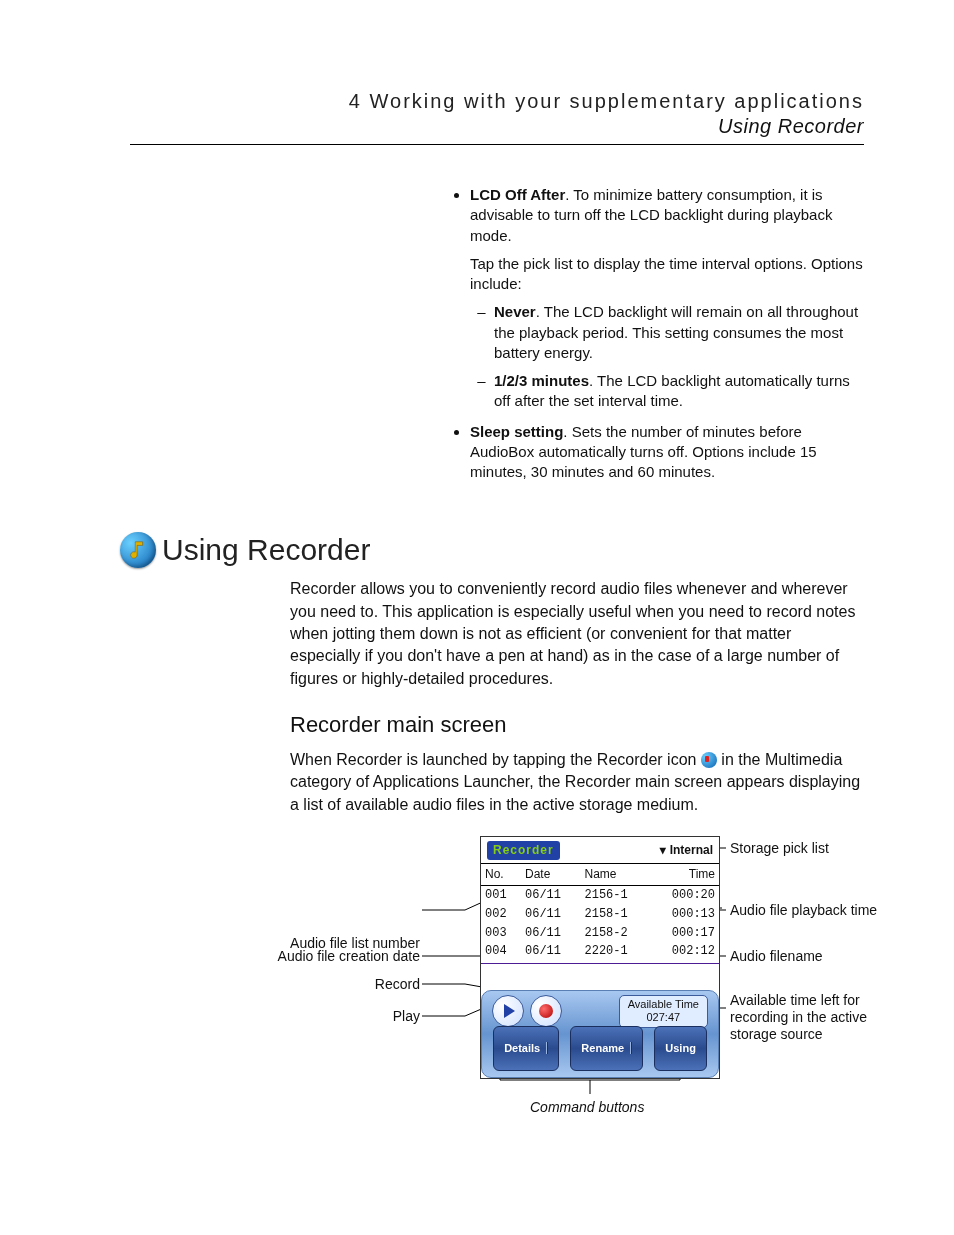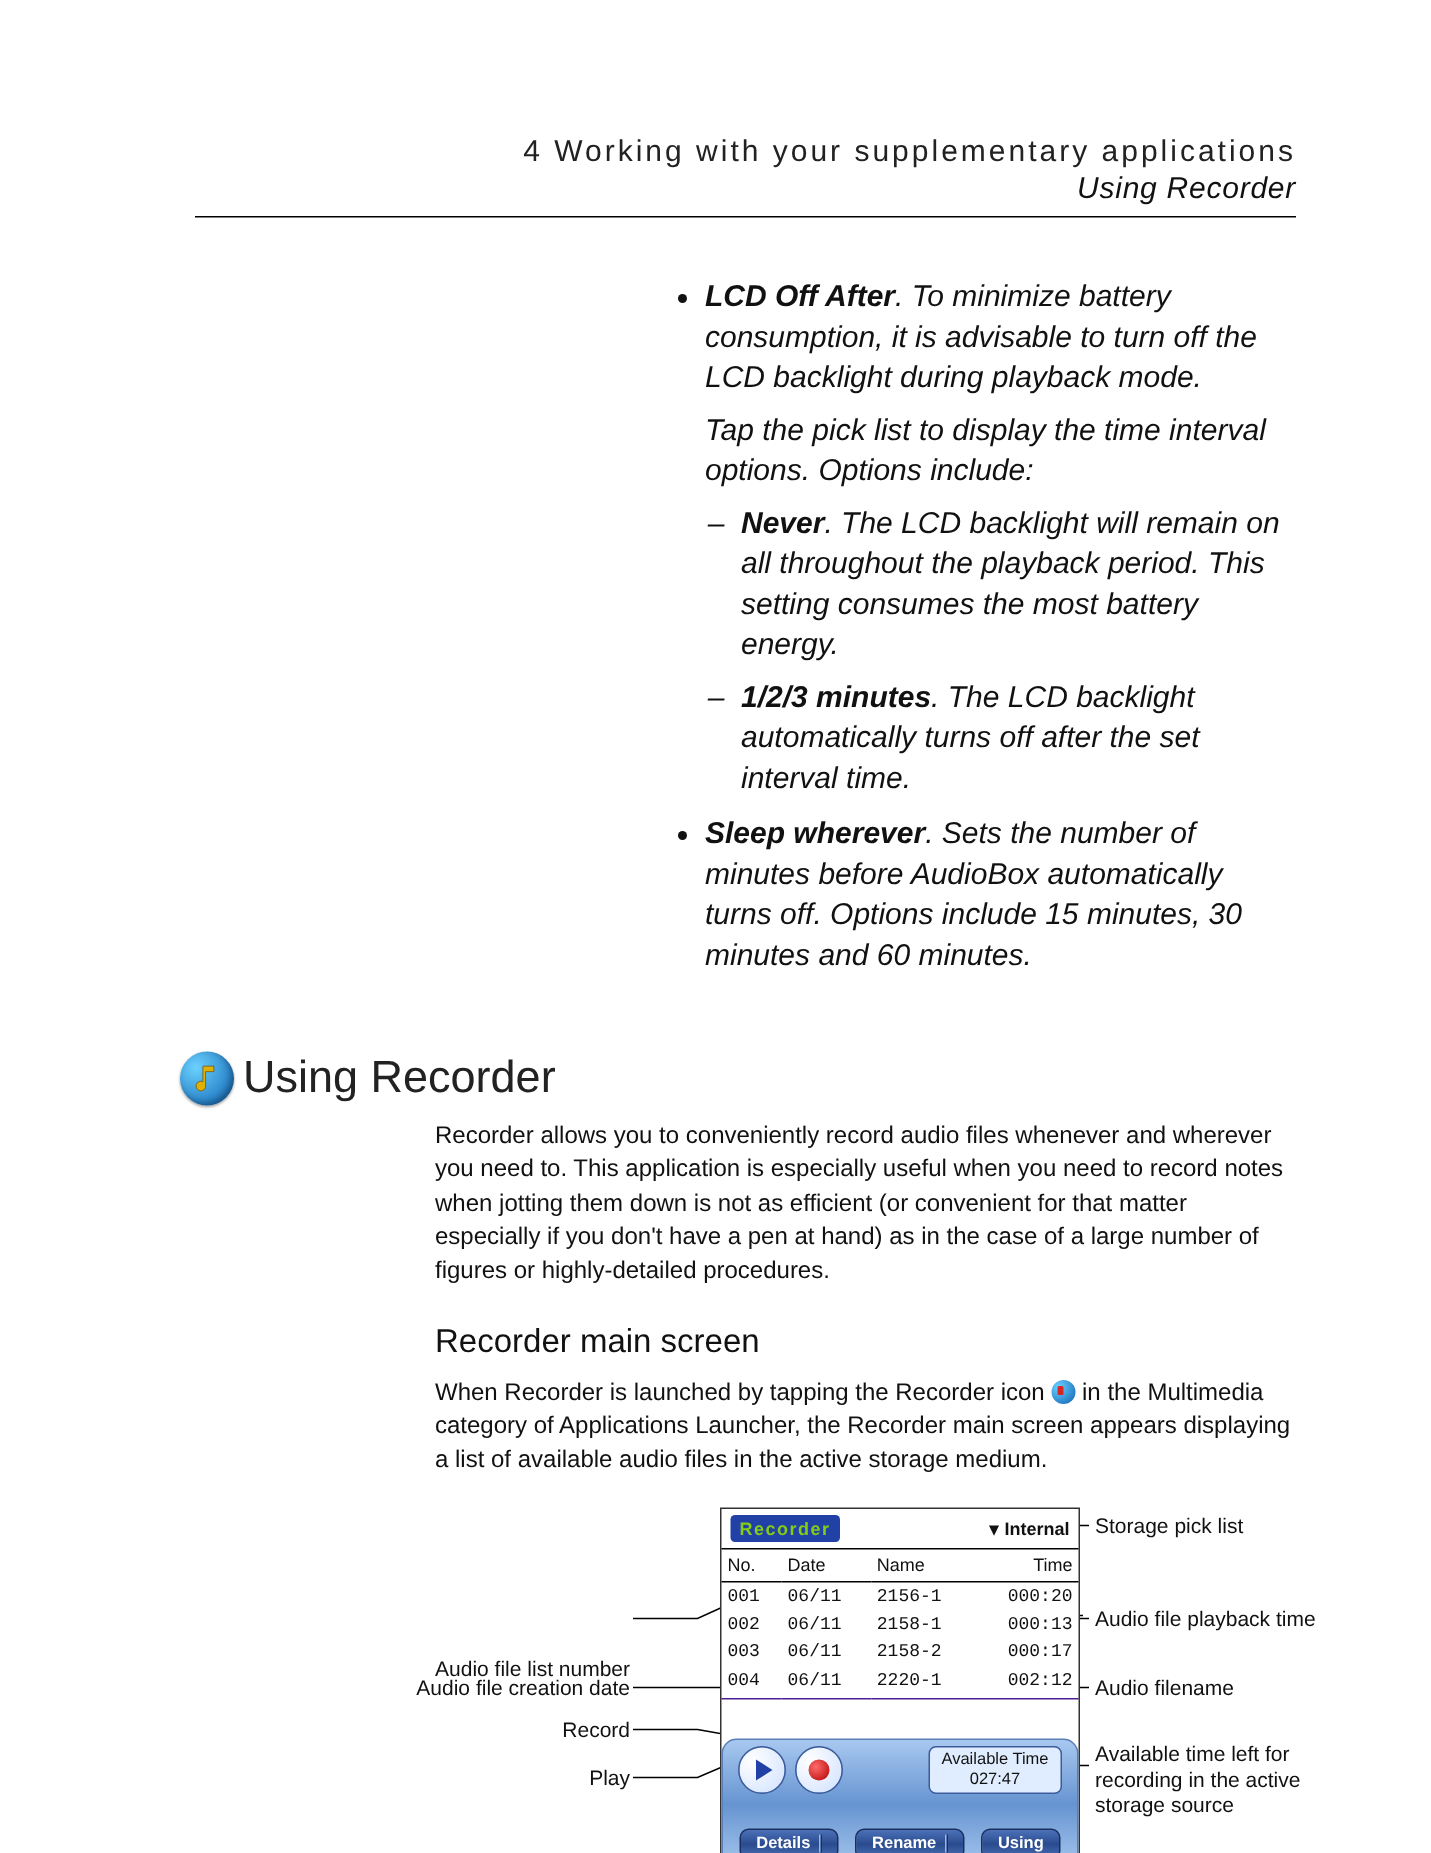--- a/index.html
+++ b/index.html
@@ -31,23 +31,22 @@
     letter-spacing: 0.5px;
     margin-top: 2px;
   }
   hr.rule {
     border: none;
     border-top: 1px solid #000;
     margin: 6px 0 40px 0;
   }
   .right-block {
     margin-left: 320px;
-    font-size: 20px;
+    font-size: 15px;
     line-height: 1.35;
-    font-style: italic;
   }
   .right-block ul.outer {
     list-style: disc;
     padding-left: 20px;
     margin: 0;
   }
   .right-block ul.outer > li {
     margin-bottom: 10px;
   }
   .right-block ul.inner {
@@ -235,21 +234,21 @@
     position: absolute;
     bottom: 6px; left: 0; right: 0;
     display: flex;
     justify-content: space-evenly;
   }
   .cmd-btn {
     background: linear-gradient(#4c71b8, #2a4b8e, #4c71b8);
     color: #fff;
     border: 1px solid #1a2f5e;
     border-radius: 6px;
-    padding: 2px 10px;
+    padding: 14px 10px;
     font-size: 11px;
     font-weight: bold;
     display: flex;
     align-items: center;
     gap: 4px;
   }
   .cmd-btn .sep {
     display: inline-block;
     height: 12px;
     border-left: 1px solid #9ab4e0;
@@ -285,21 +284,21 @@
         <ul class="inner">
           <li>
             <b>Never</b><span>. The LCD backlight will remain on all throughout the playback period. This setting consumes the most battery energy.</span>
           </li>
           <li>
             <b>1/2/3 minutes</b><span>. The LCD backlight automatically turns off after the set interval time.</span>
           </li>
         </ul>
       </li>
       <li>
-        <b>Sleep wherever</b><span>. Sets the number of minutes before AudioBox automatically turns off. Options include 15 minutes, 30 minutes and 60 minutes.</span>
+        <b>Sleep setting</b><span>. Sets the number of minutes before AudioBox automatically turns off. Options include 15 minutes, 30 minutes and 60 minutes.</span>
       </li>
     </ul>
   </div>
 
   <div class="section-title-row">
     <span class="music-icon">
       <svg viewBox="0 0 24 24">
           <path d="M9 3v11.3A3.5 3.5 0 1 0 11 17V7h6V3H9z" fill="#e0b000" stroke="#6b4a00" stroke-width="0.5"></path>
         </svg>
     </span>

